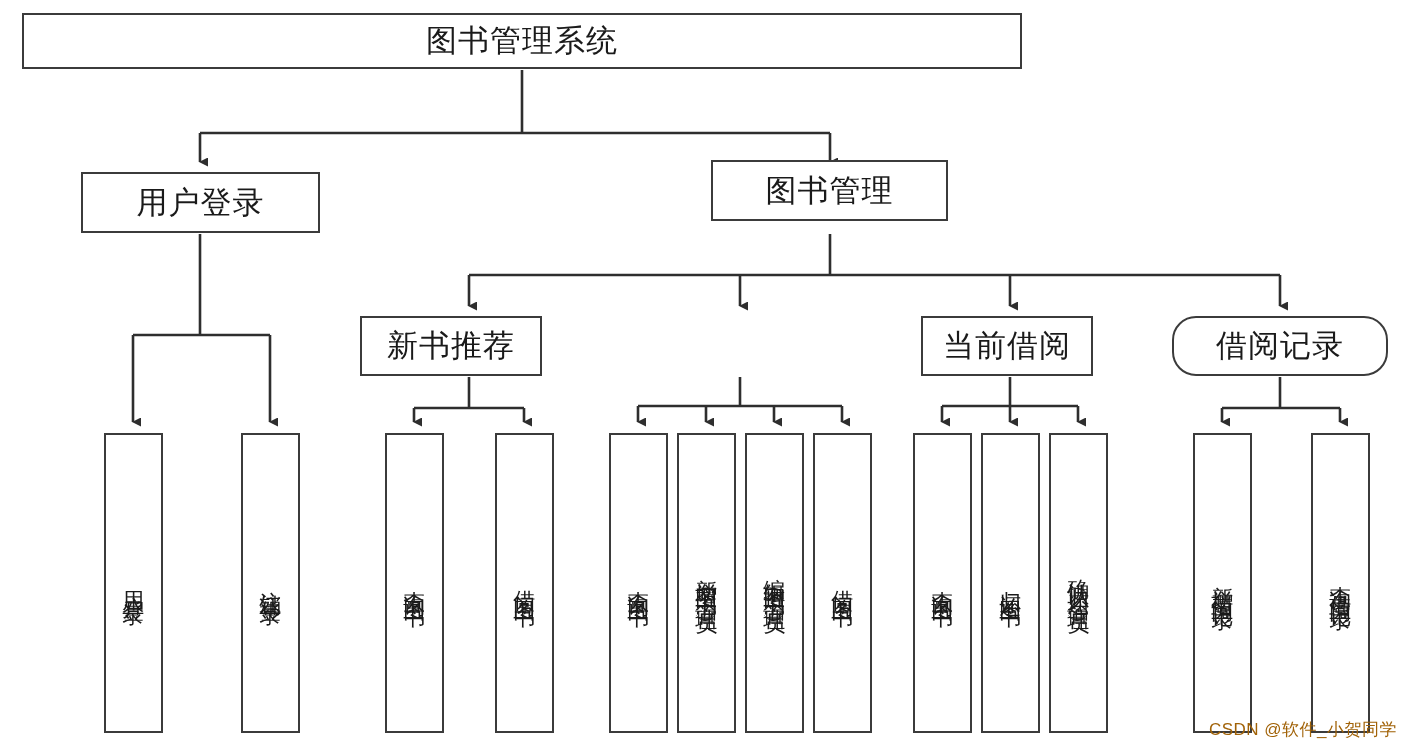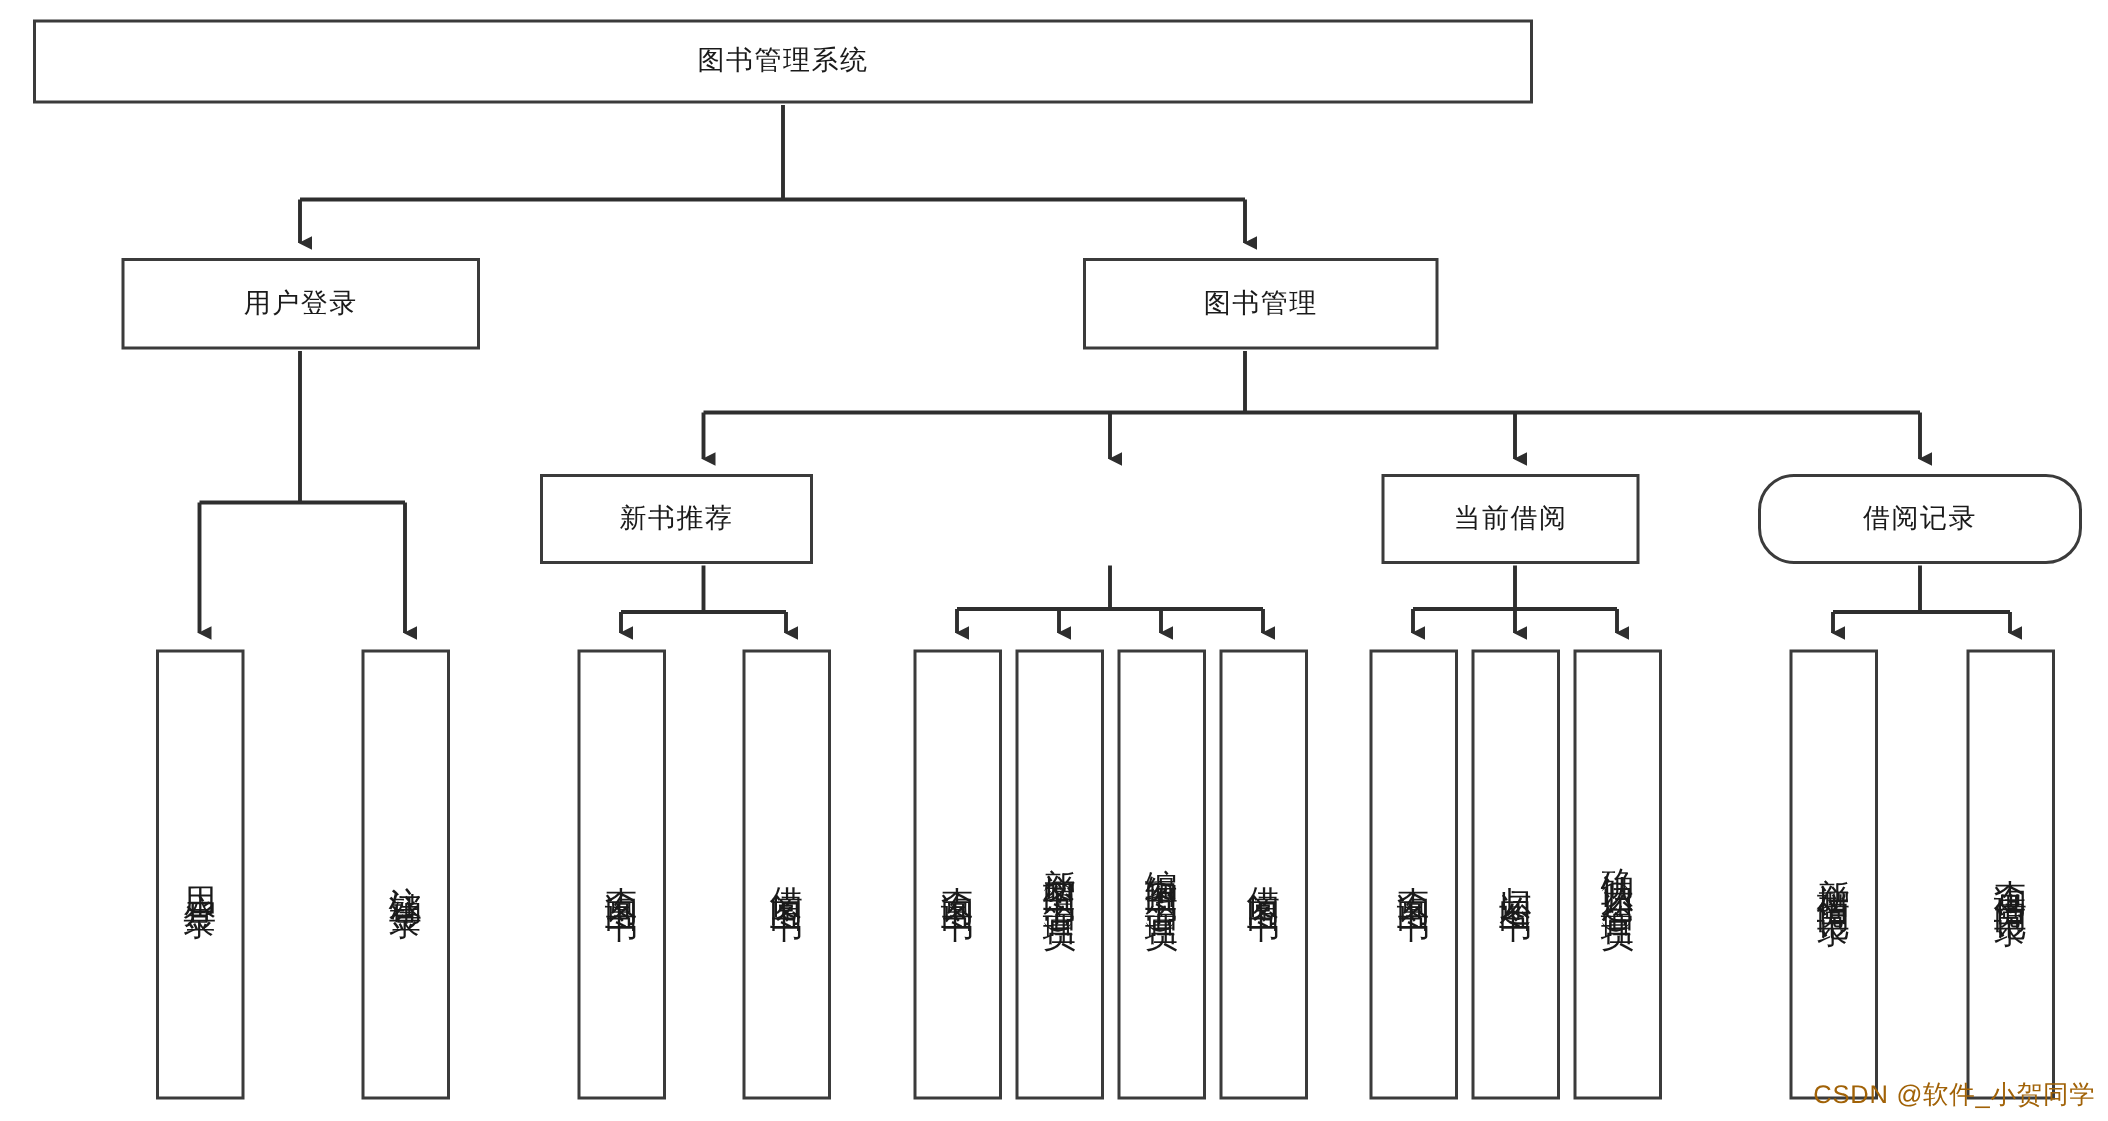--- a/index.html
+++ b/index.html
@@ -33,21 +33,21 @@
     background: #ffffff;
     border: 2px solid #3b3b3b;
     display: flex;
     align-items: center;
     justify-content: center;
     text-align: center;
     color: #1a1a1a;
     z-index: 2;
   }
   .node.horiz {
-    font-size: 18px;
+    font-size: 31px;
     letter-spacing: 1px;
     line-height: 1.2;
   }
   .node.vert {
     writing-mode: vertical-rl;
     text-orientation: upright;
     font-size: 22px;
     letter-spacing: 5px;
     line-height: 1.15;
     padding: 6px 0;
@@ -118,21 +118,21 @@
       <path d="M1222,408 L1222,422" marker-end="url(#arrowhead)"></path>
       <path d="M1340,408 L1340,422" marker-end="url(#arrowhead)"></path>
 
     </g>
   </svg>
 
   <div class="node horiz" style="left:22px; top:13px; width:1000px; height:56px;">图书管理系统</div>
 
   <div class="node horiz" style="left:81px; top:172px; width:239px; height:61px;">用户登录</div>
 
-  <div class="node horiz" style="left:711px; top:172px; width:237px; height:61px;margin-left:11px;">图书管理</div>
+  <div class="node horiz" style="left:711px; top:160px; width:237px; height:61px;">图书管理</div>
 
   <div class="node horiz" style="left:360px; top:316px; width:182px; height:60px;">新书推荐</div>
 
 
   <div class="node horiz" style="left:921px; top:316px; width:172px; height:60px;">当前借阅</div>
 
   <div class="node horiz" style="left:1172px; top:316px; width:216px; height:60px;border-radius:24px;">借阅记录</div>
 
   <div class="node vert" style="left:104px; top:433px; width:59px; height:300px;">用户登录</div>
 

